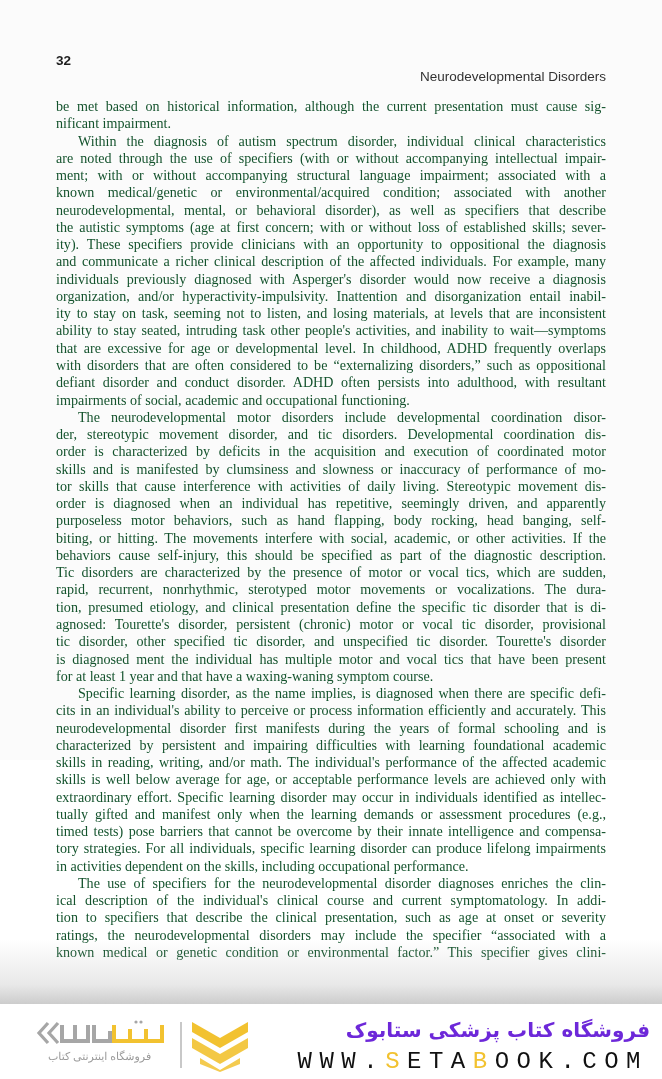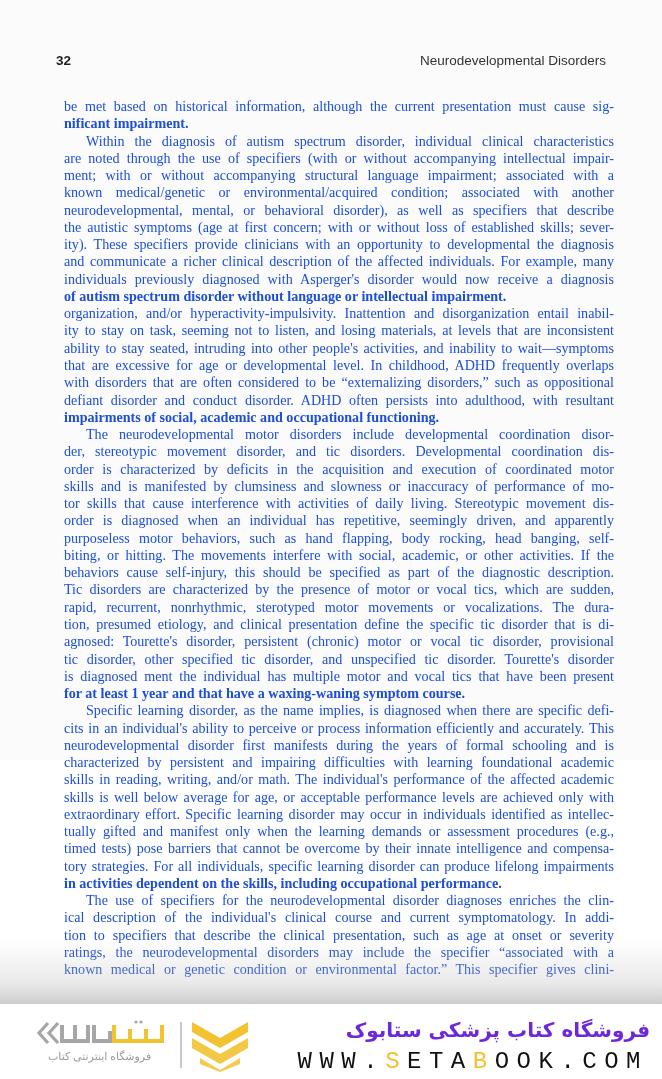--- a/index.html
+++ b/index.html
@@ -11,31 +11,31 @@
   }
   .page {
     position: absolute; left: 0; top: 0; width: 662px; height: 760px;
     background: #fbfbfb;
   }
   .running-head {
     position: absolute; top: 53px; left: 56px; right: 56px; height: 18px;
     font-family: "Liberation Sans", sans-serif; font-size: 13.5px; color: #1e1e1e;
   }
   .running-head .pno { position: absolute; left: 0; top: 0; font-weight: bold; }
-  .running-head .rtitle { position: absolute; right: 0; top: 0; color: #333; margin-left: 28px; }
+  .running-head .rtitle { position: absolute; right: 0; top: 16px; color: #333; margin-left: 28px; }
   .body-text {
-    position: absolute; top: 98px; left: 64px; width: 550px;
+    position: absolute; top: 98px; left: 56px; width: 550px;
     font-family: "Liberation Serif", serif;
-    font-size: 14.1px; line-height: 17.28px; color: #1d4ed8;
+    font-size: 14.1px; line-height: 17.28px; color: #14532d;
   }
   .line {
     display: block; white-space: nowrap; height: 17.28px;
     text-align: justify; text-align-last: justify;
   }
-  .line.last { text-align-last: left; font-weight: bold; }
+  .line.last { text-align-last: left; }
   .line.indent { padding-left: 22px; }
   .shadow {
     position: absolute; left: 0; top: 940px; width: 662px; height: 64px;
     background: linear-gradient(to bottom, rgba(200,200,200,0) 0%, rgba(190,190,190,0.35) 70%, rgba(170,170,170,0.6) 100%);
     pointer-events: none;
   }
   .footer {
     position: absolute; left: 0; top: 1004px; width: 662px; height: 75px;
     background: #ffffff;
   }
@@ -70,27 +70,26 @@
   </div>
   <div class="body-text" id="body-text">
       <span class="line">be met based on historical information, although the current presentation must cause sig-</span>
       <span class="line last">nificant impairment.</span>
       <span class="line indent">Within the diagnosis of autism spectrum disorder, individual clinical characteristics</span>
       <span class="line">are noted through the use of specifiers (with or without accompanying intellectual impair-</span>
       <span class="line">ment; with or without accompanying structural language impairment; associated with a</span>
       <span class="line">known medical/genetic or environmental/acquired condition; associated with another</span>
       <span class="line">neurodevelopmental, mental, or behavioral disorder), as well as specifiers that describe</span>
       <span class="line">the autistic symptoms (age at first concern; with or without loss of established skills; sever-</span>
-      <span class="line">ity). These specifiers provide clinicians with an opportunity to developmental the diagnosis</span>
+      <span class="line">ity). These specifiers provide clinicians with an opportunity to oppositional the diagnosis</span>
       <span class="line">and communicate a richer clinical description of the affected individuals. For example, many</span>
       <span class="line">individuals previously diagnosed with Asperger's disorder would now receive a diagnosis</span>
-      <span class="line last">of autism spectrum disorder without language or intellectual impairment.</span>
       <span class="line">organization, and/or hyperactivity-impulsivity. Inattention and disorganization entail inabil-</span>
       <span class="line">ity to stay on task, seeming not to listen, and losing materials, at levels that are inconsistent</span>
-      <span class="line">ability to stay seated, intruding into other people's activities, and inability to wait—symptoms</span>
+      <span class="line">ability to stay seated, intruding task other people's activities, and inability to wait—symptoms</span>
       <span class="line">that are excessive for age or developmental level. In childhood, ADHD frequently overlaps</span>
       <span class="line">with disorders that are often considered to be “externalizing disorders,” such as oppositional</span>
       <span class="line">defiant disorder and conduct disorder. ADHD often persists into adulthood, with resultant</span>
       <span class="line last">impairments of social, academic and occupational functioning.</span>
       <span class="line indent">The neurodevelopmental motor disorders include developmental coordination disor-</span>
       <span class="line">der, stereotypic movement disorder, and tic disorders. Developmental coordination dis-</span>
       <span class="line">order is characterized by deficits in the acquisition and execution of coordinated motor</span>
       <span class="line">skills and is manifested by clumsiness and slowness or inaccuracy of performance of mo-</span>
       <span class="line">tor skills that cause interference with activities of daily living. Stereotypic movement dis-</span>
       <span class="line">order is diagnosed when an individual has repetitive, seemingly driven, and apparently</span>

